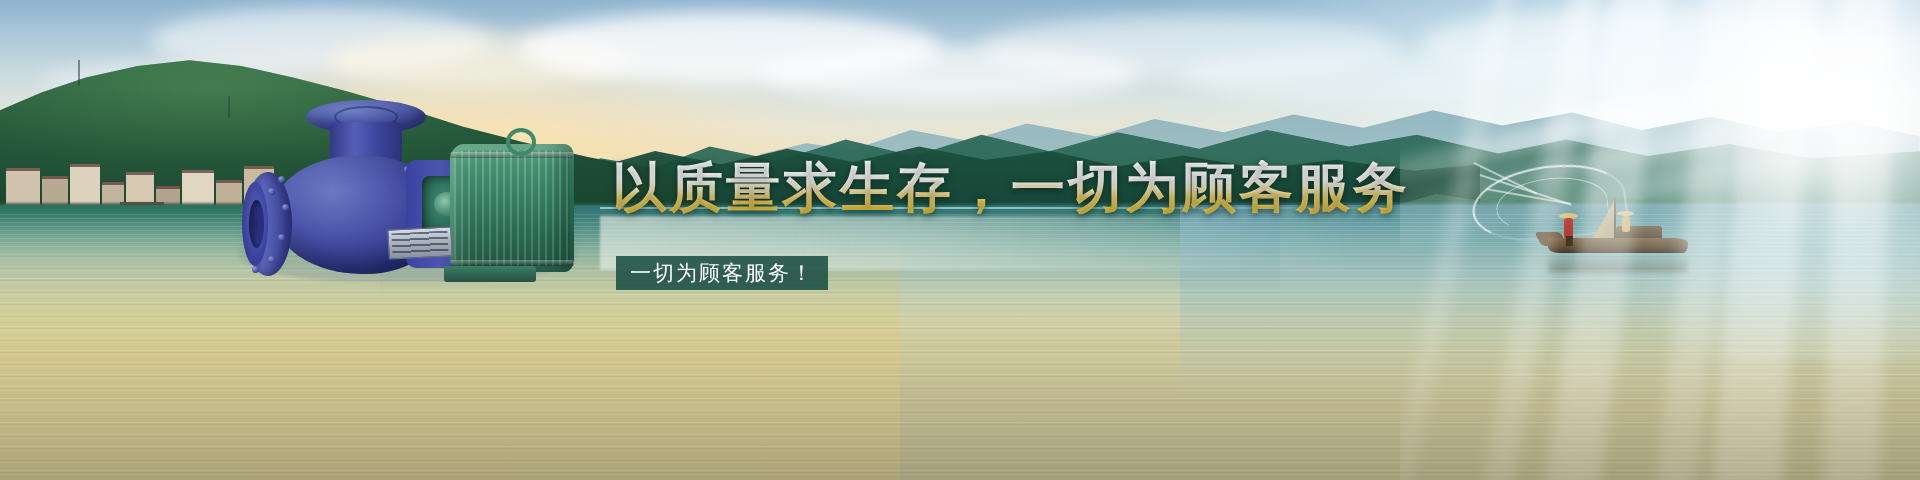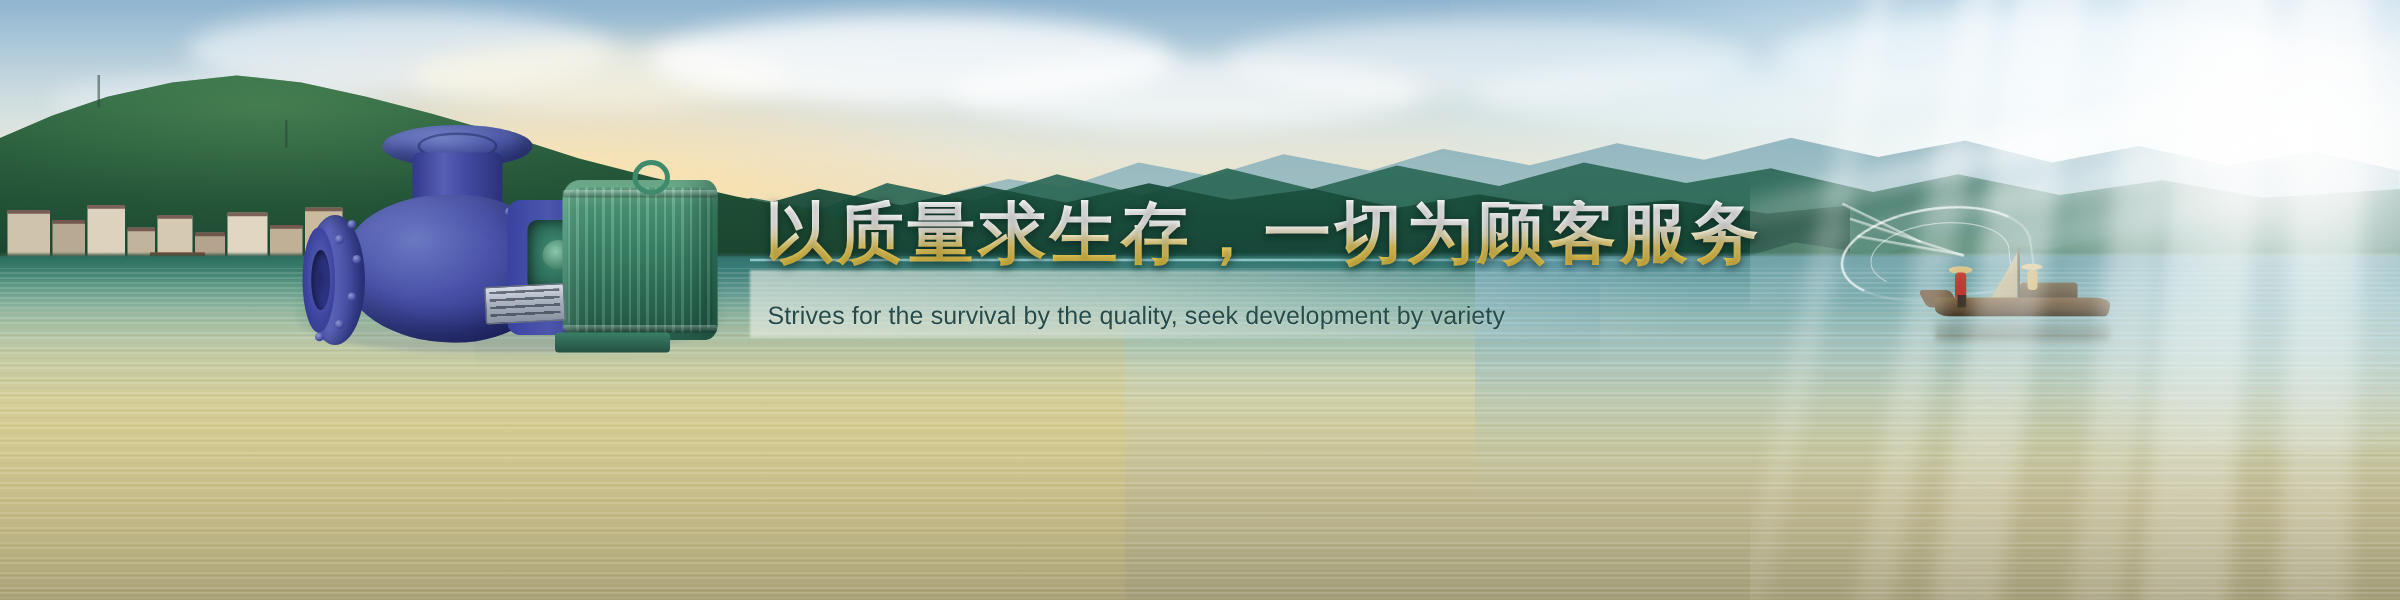--- a/index.html
+++ b/index.html
@@ -774,15 +774,15 @@
     <div class="sun-core"></div>
     <div class="diag-streak d1"></div>
     <div class="diag-streak d2"></div>
     <div class="diag-streak d3"></div>
   </div>
 
   <div class="band-rule"></div>
   <div class="text-band"></div>
 
   <h1 class="headline">以质量求生存，一切为顾客服务</h1>
-  <p class="subhead">Strives for the survival by the quality, seek development by variety</p>
+  <div class="badge">一切为顾客服务！</div>
 
 </div>
 
 </body></html>

